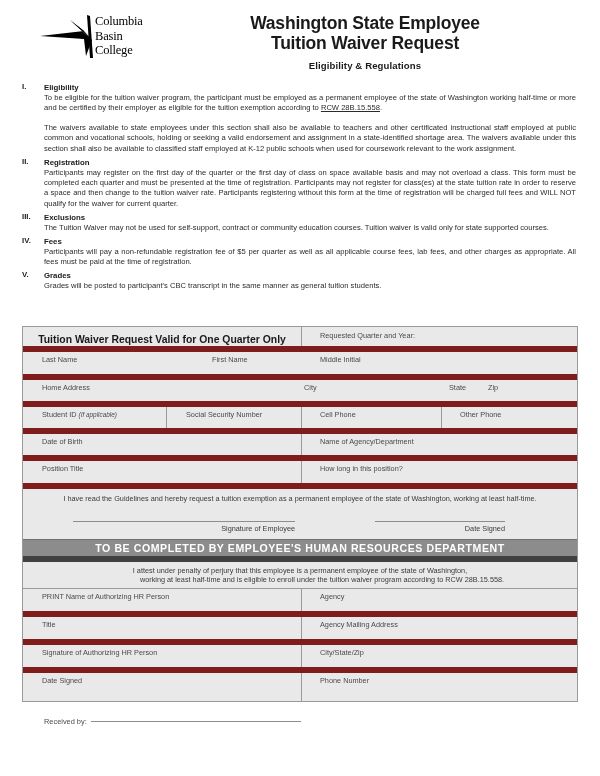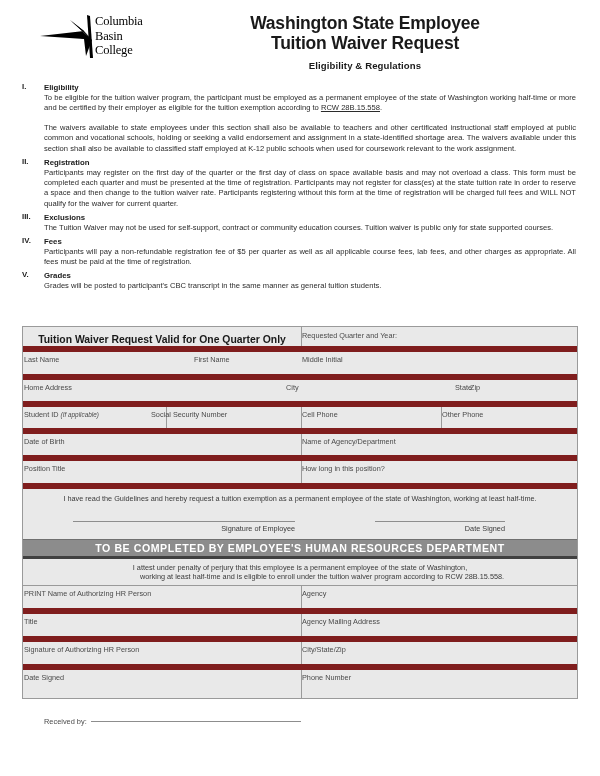--- a/index.html
+++ b/index.html
@@ -121,21 +121,21 @@
   }
   .row {
     position: relative;
     border-bottom: 6px solid #7f1d1d;
     box-sizing: border-box;
   }
   .row:last-child { border-bottom: none; }
   .cell {
     position: absolute;
     top: 3px;
-    padding-left: 1px;
+    padding-left: 19px;
     white-space: nowrap;
   }
   .vline {
     position: absolute;
     top: 0;
     bottom: 0;
     width: 0;
     border-left: 1px solid #9a9a9a;
   }
 
@@ -187,21 +187,21 @@
   .hr-banner {
     background: #8c8c8c;
     height: 16px;
     line-height: 16px;
     text-align: center;
     color: #ffffff;
     font-size: 10.6px;
     font-weight: bold;
     letter-spacing: 0.55px;
     border-top: 1px solid #6f6f6f;
-    border-bottom: 3px solid #404040;
+    border-bottom: 6px solid #404040;
   }
 
   .hr-attest {
     height: 26px;
     border-bottom: 1px solid #9a9a9a;
     position: relative;
   }
   .hr-attest .line {
     position: absolute;
     left: 0; right: 0;
@@ -274,21 +274,21 @@
       <div class="sec-head">Registration</div>
       <div class="sec-body">
         <p>Participants may register on the first day of the quarter or the first day of class on space available basis and may not overload a class. This form must be completed each quarter and must be presented at the time of registration. Participants may not register for class(es) at the state tuition rate in order to reserve a space and then change to the tuition waiver rate. Participants registering without this form at the time of registration will be charged full fees and WILL NOT qualify for the waiver for current quarter.</p>
       </div>
     </div>
 
     <div class="section">
       <div class="sec-num">III.</div>
       <div class="sec-head">Exclusions</div>
       <div class="sec-body">
-        <p>The Tuition Waiver may not be used for self-support, contract or community education courses. Tuition waiver is public only for state supported courses.</p>
+        <p>The Tuition Waiver may not be used for self-support, contract or community education courses. Tuition waiver is valid only for state supported courses.</p>
       </div>
     </div>
 
     <div class="section">
       <div class="sec-num">IV.</div>
       <div class="sec-head">Fees</div>
       <div class="sec-body">
         <p>Participants will pay a non-refundable registration fee of $5 per quarter as well as all applicable course fees, lab fees, and other charges as appropriate. All fees must be paid at the time of registration.</p>
       </div>
     </div>
@@ -317,34 +317,34 @@
       <div class="cell" style="left:170px;">First Name</div>
       <div class="cell" style="left:278px;">Middle Initial</div>
       <div style="position:absolute;left:2px;top:13px;width:165px;height:12px;"></div>
       <div style="position:absolute;left:172px;top:13px;width:104px;height:12px;"></div>
       <div style="position:absolute;left:280px;top:13px;width:270px;height:12px;"></div>
     </div>
 
     <div class="row" style="height:27px;">
       <div class="cell" style="left:0px;">Home Address</div>
       <div class="cell" style="left:262px;">City</div>
-      <div class="cell" style="left:407px;margin-left:24px;">State</div>
+      <div class="cell" style="left:407px;">State</div>
       <div class="cell" style="left:446px;">Zip</div>
       <div style="position:absolute;left:2px;top:13px;width:258px;height:12px;"></div>
       <div style="position:absolute;left:264px;top:13px;width:140px;height:12px;"></div>
       <div style="position:absolute;left:409px;top:13px;width:34px;height:12px;"></div>
       <div style="position:absolute;left:448px;top:13px;width:100px;height:12px;"></div>
     </div>
 
     <div class="row" style="height:27px;">
       <div class="vline" style="left:143px;"></div>
       <div class="vline" style="left:278px;"></div>
       <div class="vline" style="left:418px;"></div>
       <div class="cell" style="left:0px;"><span>Student ID</span> <span style="font-style:italic;font-size:6.4px;">(If applicable)</span></div>
-      <div class="cell" style="left:127px;text-align:right;">Social Security Number</div>
+      <div class="cell" style="left:144px;text-align:right;">Social Security Number</div>
       <div class="cell" style="left:278px;">Cell Phone</div>
       <div class="cell" style="left:418px;">Other Phone</div>
       <div style="position:absolute;left:2px;top:13px;width:139px;height:12px;"></div>
       <div style="position:absolute;left:145px;top:13px;width:131px;height:12px;"></div>
       <div style="position:absolute;left:280px;top:13px;width:136px;height:12px;"></div>
       <div style="position:absolute;left:420px;top:13px;width:130px;height:12px;"></div>
     </div>
 
     <div class="row" style="height:27px;">
       <div class="vline" style="left:278px;"></div>

